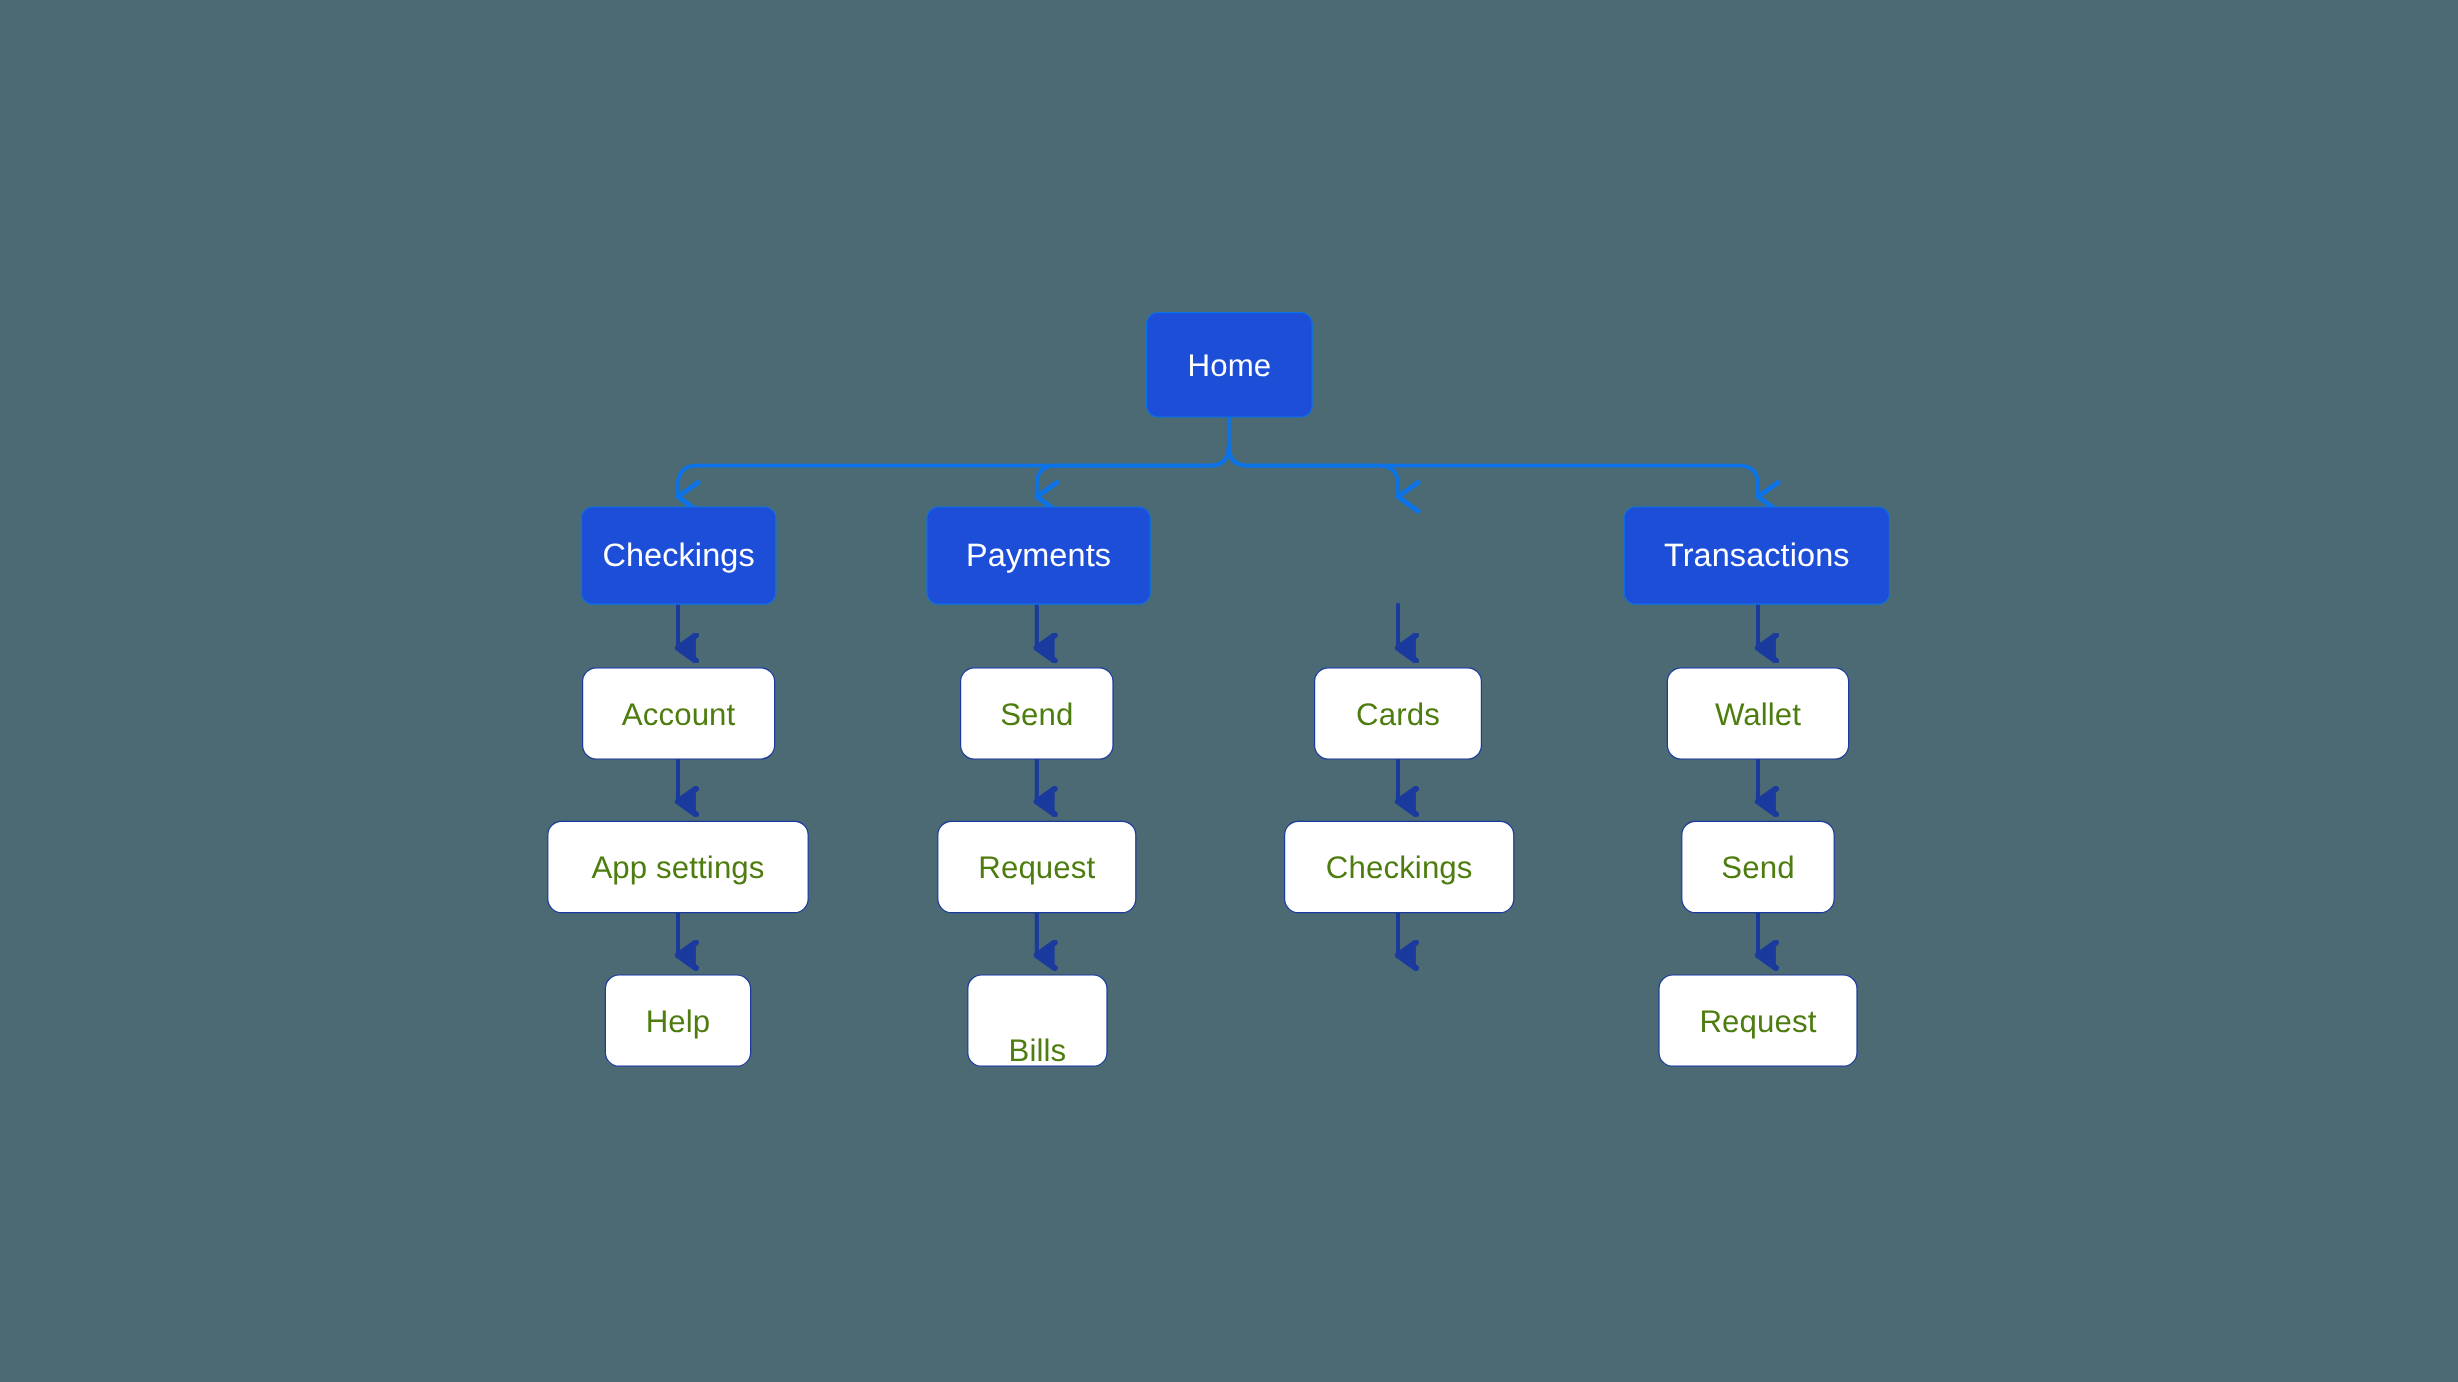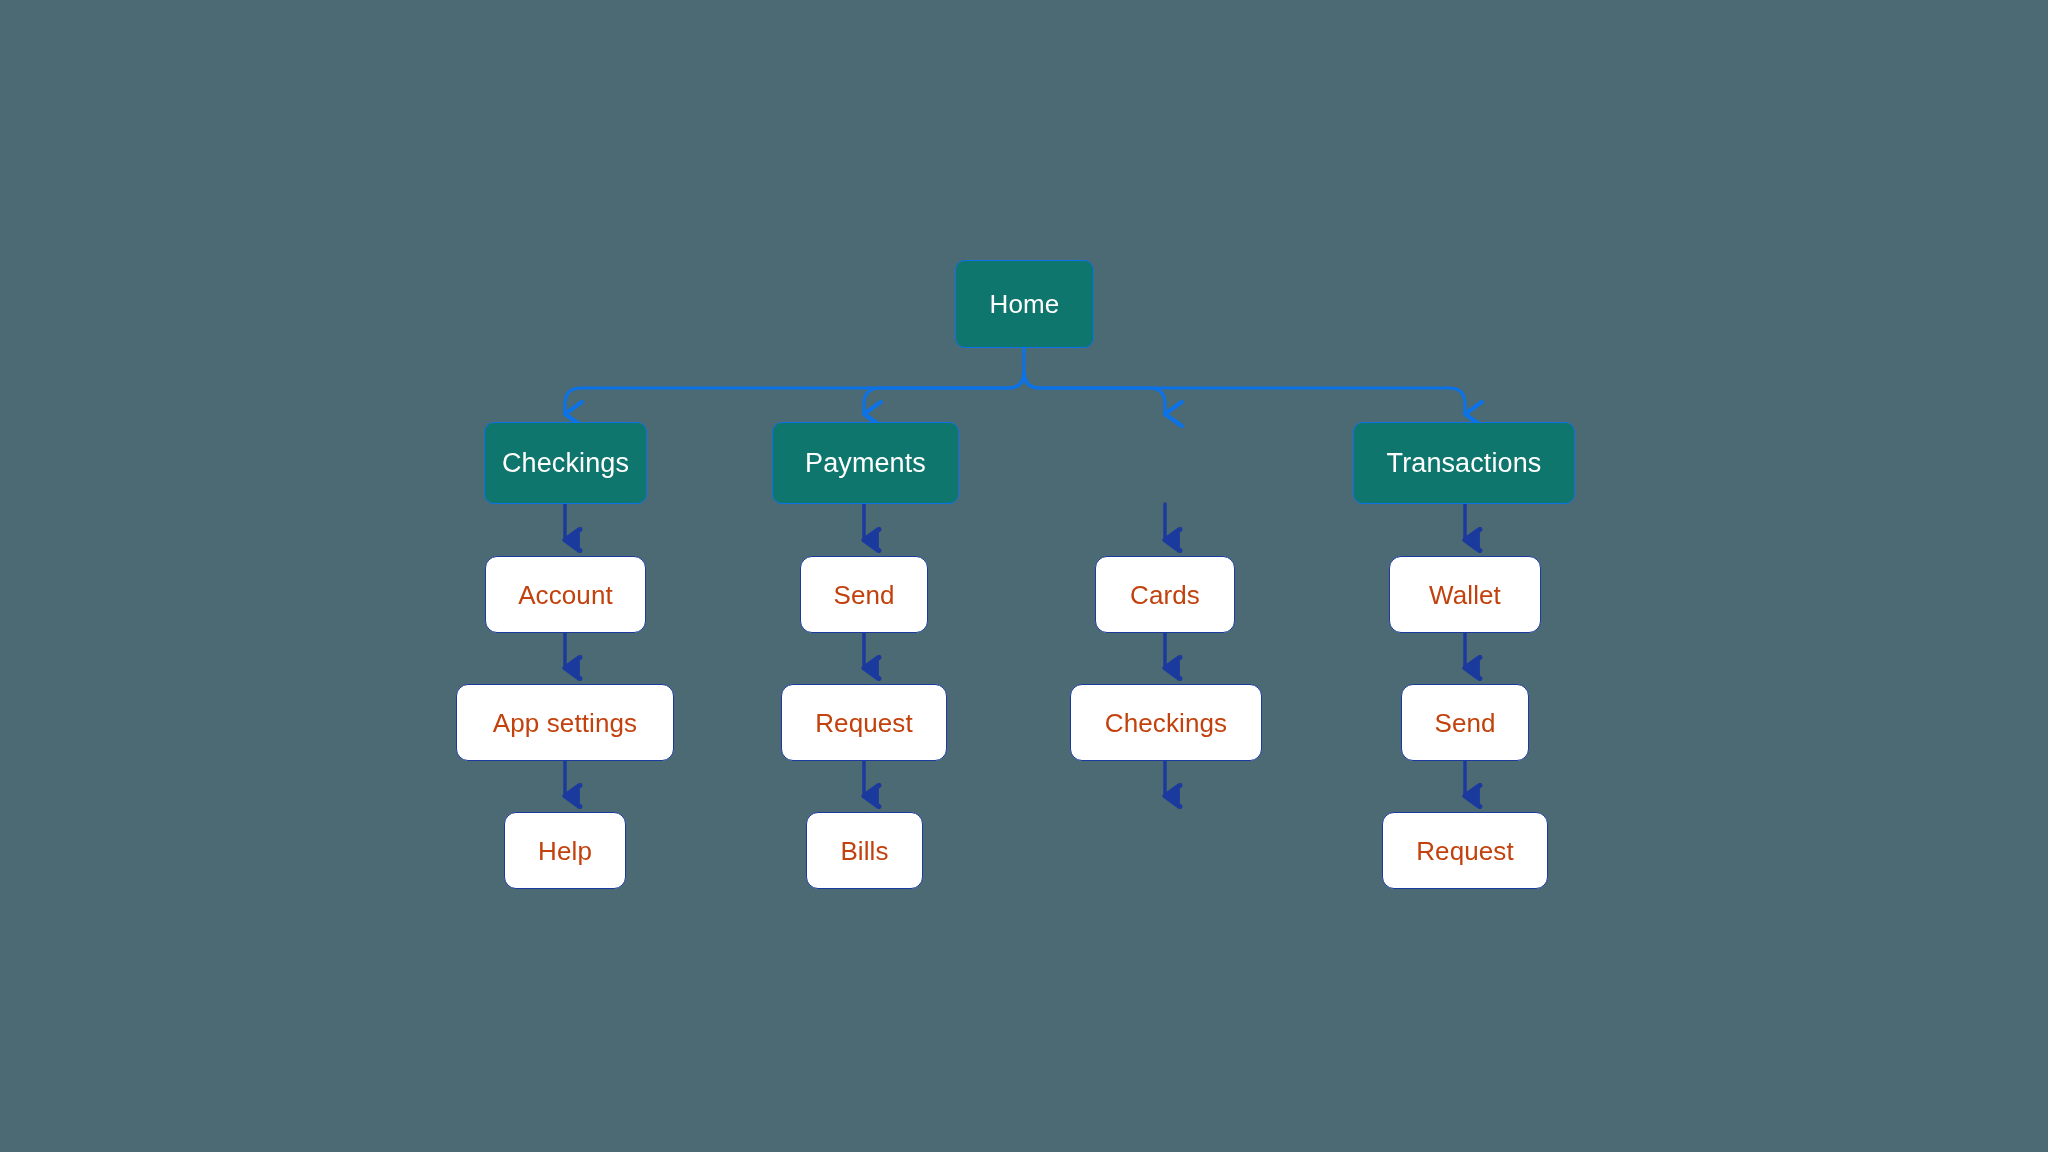--- a/index.html
+++ b/index.html
@@ -36,35 +36,35 @@
     display: flex;
     align-items: center;
     justify-content: center;
     border-radius: 10px;
     white-space: nowrap;
     line-height: 1;
   }
 
   
   .node.filled {
-    background: #0f766e;
+    background: #1d4ed8;
     color: #ffffff;
     border: 1px solid #0b72e7;
     font-size: 27px;
     letter-spacing: 0.1px;
   }
 
   .node.filled.root {
     font-size: 26px;
   }
 
   
   .node.plain {
     background: #ffffff;
-    color: #c2410c;
+    color: #4d7c0f;
     border: 1.6px solid #1a3a9e;
     border-radius: 12px;
     font-size: 26px;
     letter-spacing: 0.1px;
   }
 </style>
 </head>
 <body>
 
 <div id="canvas">
@@ -131,21 +131,21 @@
   <div class="node plain" style="left:504px; top:812px; width:122px; height:77px;">
     <span>Help</span>
   </div>
 
   <div class="node plain" style="left:800px; top:556px; width:128px; height:77px;">
     <span>Send</span>
   </div>
   <div class="node plain" style="left:781px; top:684px; width:166px; height:77px;">
     <span>Request</span>
   </div>
-  <div class="node plain" style="left:806px; top:812px; width:117px; height:77px;">
+  <div class="node plain" style="left:806px; top:812px; width:117px; height:77px;align-items:flex-end;">
     <span>Bills</span>
   </div>
 
   <div class="node plain" style="left:1095px; top:556px; width:140px; height:77px;">
     <span>Cards</span>
   </div>
   <div class="node plain" style="left:1070px; top:684px; width:192px; height:77px;">
     <span>Checkings</span>
   </div>
 

